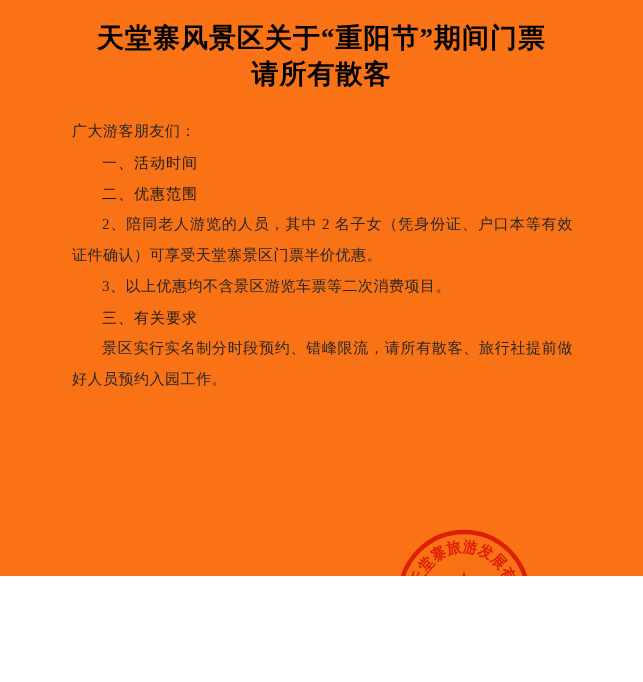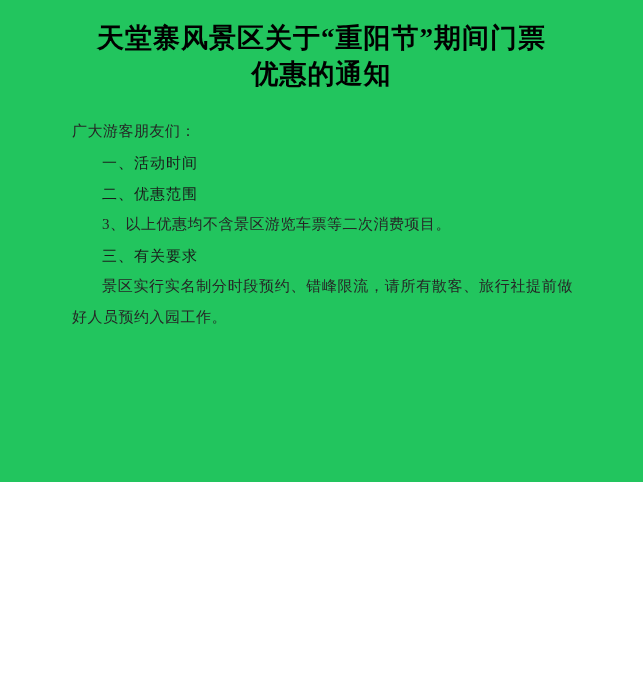--- a/index.html
+++ b/index.html
@@ -1,21 +1,21 @@
 <!DOCTYPE html>
 <html><head>
 <meta charset="utf-8">
 <style>
   * { box-sizing: border-box; }
   html, body { margin: 0; padding: 0; background: #ffffff; }
   .page {
     position: relative;
     width: 643px;
-    height: 482px;
-    background: #22c55e;
+    height: 576px;
+    background: #f97316;
     overflow: hidden;
     font-family: "Liberation Serif", "DejaVu Serif", serif;
     color: #262626;
   }
   .title {
     margin: 20px 50px 24px 50px;
     text-align: center;
     font-size: 27px;
     line-height: 36px;
     font-weight: bold;
@@ -49,27 +49,28 @@
   }
   .seal svg { width: 100%; height: 100%; }
 </style>
 </head>
 <body>
 
 <div class="page">
 
   <div class="title">
     <div>天堂寨风景区关于“重阳节”期间门票</div>
-    <div>优惠的通知</div>
+    <div>请所有散客</div>
   </div>
 
   <div class="body-text">
     <p>广大游客朋友们：</p>
     <p class="heading">一、活动时间</p>
     <p class="heading">二、优惠范围</p>
+    <p class="indent">2、陪同老人游览的人员，其中 2 名子女（凭身份证、户口本等有效证件确认）可享受天堂寨景区门票半价优惠。</p>
     <p class="indent">3、以上优惠均不含景区游览车票等二次消费项目。</p>
     <p class="heading">三、有关要求</p>
     <p class="indent">景区实行实名制分时段预约、错峰限流，请所有散客、旅行社提前做好人员预约入园工作。</p>
   </div>
 
   <div class="seal">
     <svg viewBox="0 0 140 140" xmlns="http://www.w3.org/2000/svg">
       <defs>
         <path id="ringPath" d="M 38.9 101.1 A 44 44 0 1 1 101.1 101.1" fill="none"></path>
         <path id="codePath" d="M 37.2 92.9 A 40 40 0 0 0 102.8 92.9" fill="none"></path>

